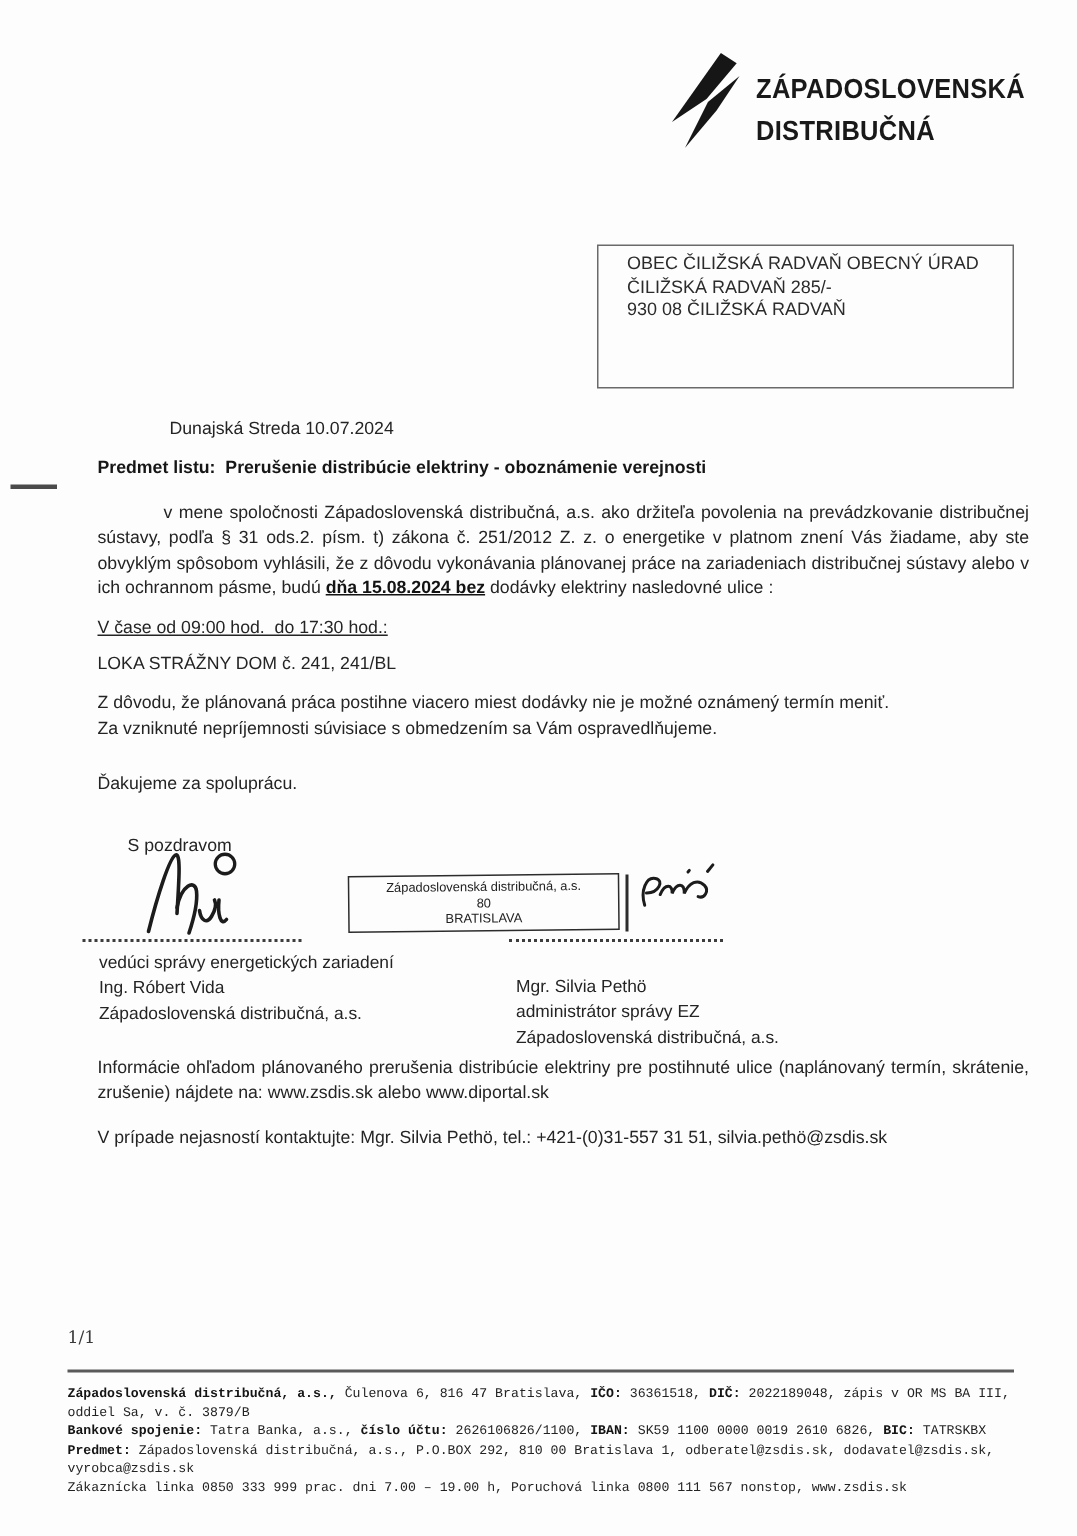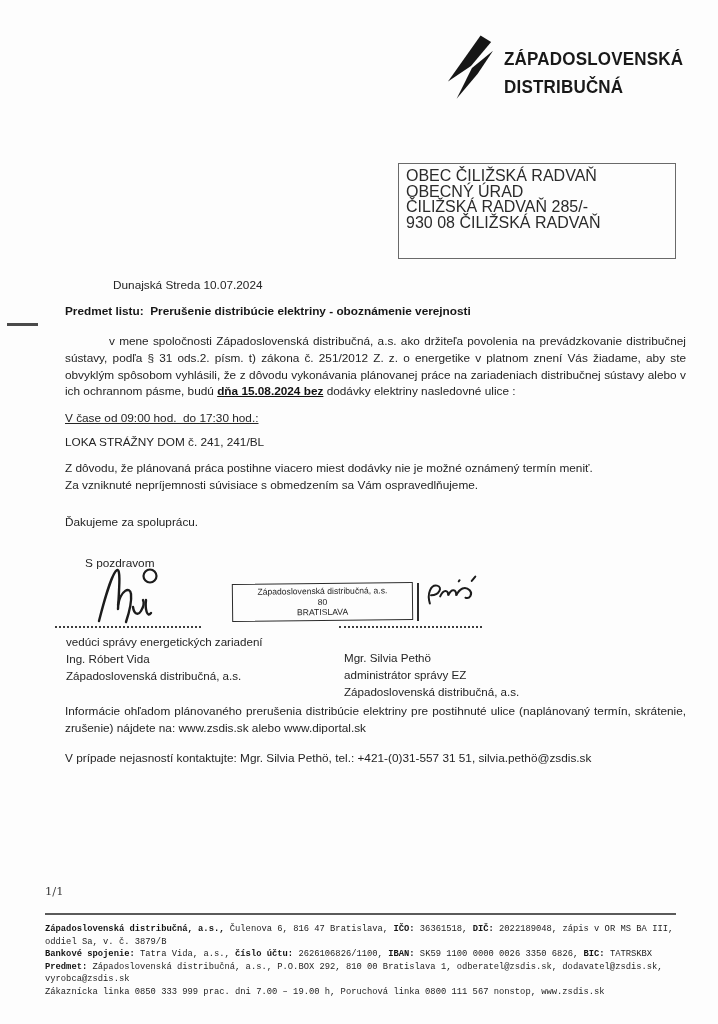--- a/index.html
+++ b/index.html
@@ -16,21 +16,21 @@
   #logo { left:448px; top:30px; width:230px; height:70px; display:flex; align-items:flex-end; }
   #logo svg { flex:0 0 auto; }
   #logo-text { margin-left:10px; font-weight:bold; color:#191919; font-size:17px;
     line-height:26px; letter-spacing:0.2px; transform:scaleY(1.08); transform-origin:left center; }
 
   
   #fold-mark { left:7px; top:323px; width:31px; height:3px; background:#4a4a4a; }
 
   
   #recipient-box { left:398px; top:163px; width:278px; height:96px;
-    border:1px solid #6a6a6a; padding:4px 7px; font-size:16px; line-height:15.5px; color:#2b2b2b; }
+    border:1px solid #6a6a6a; padding:4px 19px; font-size:12px; line-height:15.5px; color:#2b2b2b; }
 
   
   #dateline { left:65px; top:278px; font-size:11.8px;margin-left:48px; }
   #subject { left:65px; top:304px; font-size:11.8px; font-weight:bold; color:#161616; white-space:pre-wrap; }
   #body-par { left:65px; top:333px; width:621px; font-size:11.8px; line-height:16.8px;
     text-align:justify; text-indent:44px; }
   #body-par .hl { font-weight:bold; text-decoration:underline; color:#131313; }
   #time-line { left:65px; top:411px; font-size:11.8px; text-decoration:underline; white-space:pre-wrap;text-align:right; }
   #location-line { left:65px; top:435px; font-size:11.8px; }
   #note1 { left:65px; top:461px; font-size:11.8px; }
@@ -141,18 +141,18 @@
     <div>Západoslovenská distribučná, a.s.</div>
   </div>
 
   <div id="info-par" class="abs">Informácie ohľadom plánovaného prerušenia distribúcie elektriny pre postihnuté ulice (naplánovaný termín, skrátenie, zrušenie) nájdete na: www.zsdis.sk alebo www.diportal.sk</div>
   <div id="contact-line" class="abs">V prípade nejasností kontaktujte: Mgr. Silvia Pethö, tel.: +421-(0)31-557 31 51, silvia.pethö@zsdis.sk</div>
 
   <div id="page-number" class="abs">1/1</div>
   <div id="footer-rule" class="abs"></div>
   <div id="footer" class="abs">
     <div><span class="b">Západoslovenská distribučná, a.s.,</span><span> Čulenova 6, 816 47 Bratislava, </span><span class="b">IČO:</span><span> 36361518, </span><span class="b">DIČ:</span><span> 2022189048, zápis v OR MS BA III, oddiel Sa, v. č. 3879/B</span></div>
-    <div><span class="b">Bankové spojenie:</span><span> Tatra Vida, a.s., </span><span class="b">číslo účtu:</span><span> 2626106826/1100, </span><span class="b">IBAN:</span><span> SK59 1100 0000 0026 3350 6826, </span><span class="b">BIC:</span><span> TATRSKBX</span></div>
+    <div><span class="b">Bankové spojenie:</span><span> Tatra Banka, a.s., </span><span class="b">číslo účtu:</span><span> 2626106826/1100, </span><span class="b">IBAN:</span><span> SK59 1100 0000 0019 2610 6826, </span><span class="b">BIC:</span><span> TATRSKBX</span></div>
     <div><span class="b">Predmet:</span><span> Západoslovenská distribučná, a.s., P.O.BOX 292, 810 00 Bratislava 1, odberatel@zsdis.sk, dodavatel@zsdis.sk, vyrobca@zsdis.sk</span></div>
     <div><span>Zákaznícka linka 0850 333 999 prac. dni 7.00 – 19.00 h, Poruchová linka 0800 111 567 nonstop, www.zsdis.sk</span></div>
   </div>
 
 </div>
 
 </body></html>

